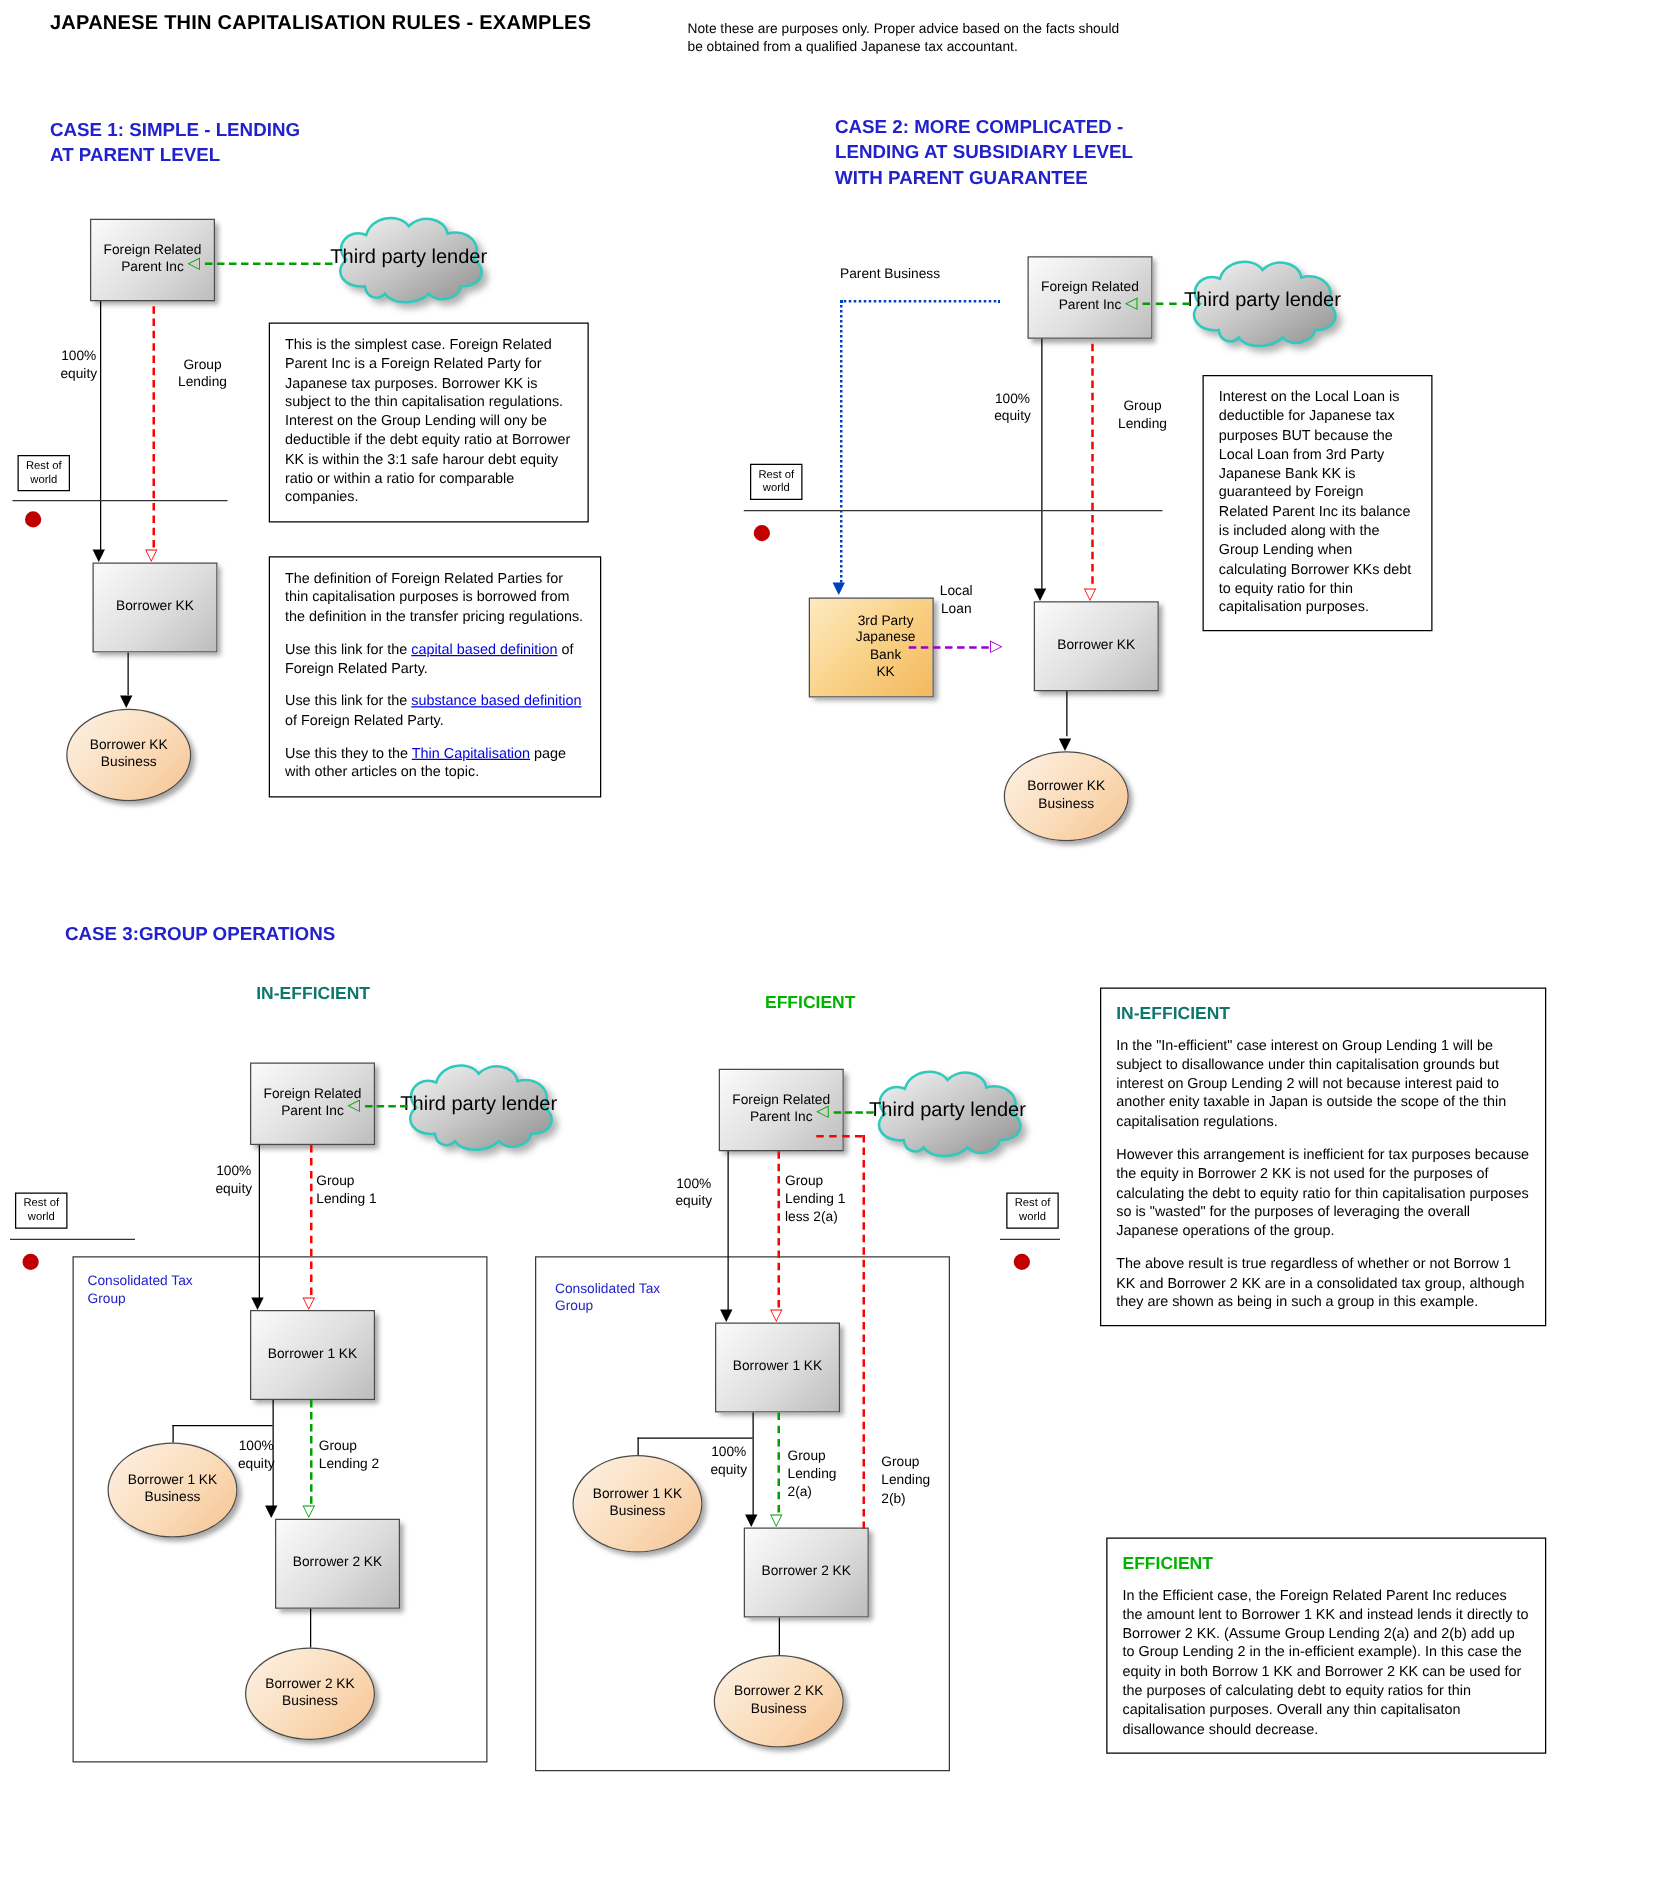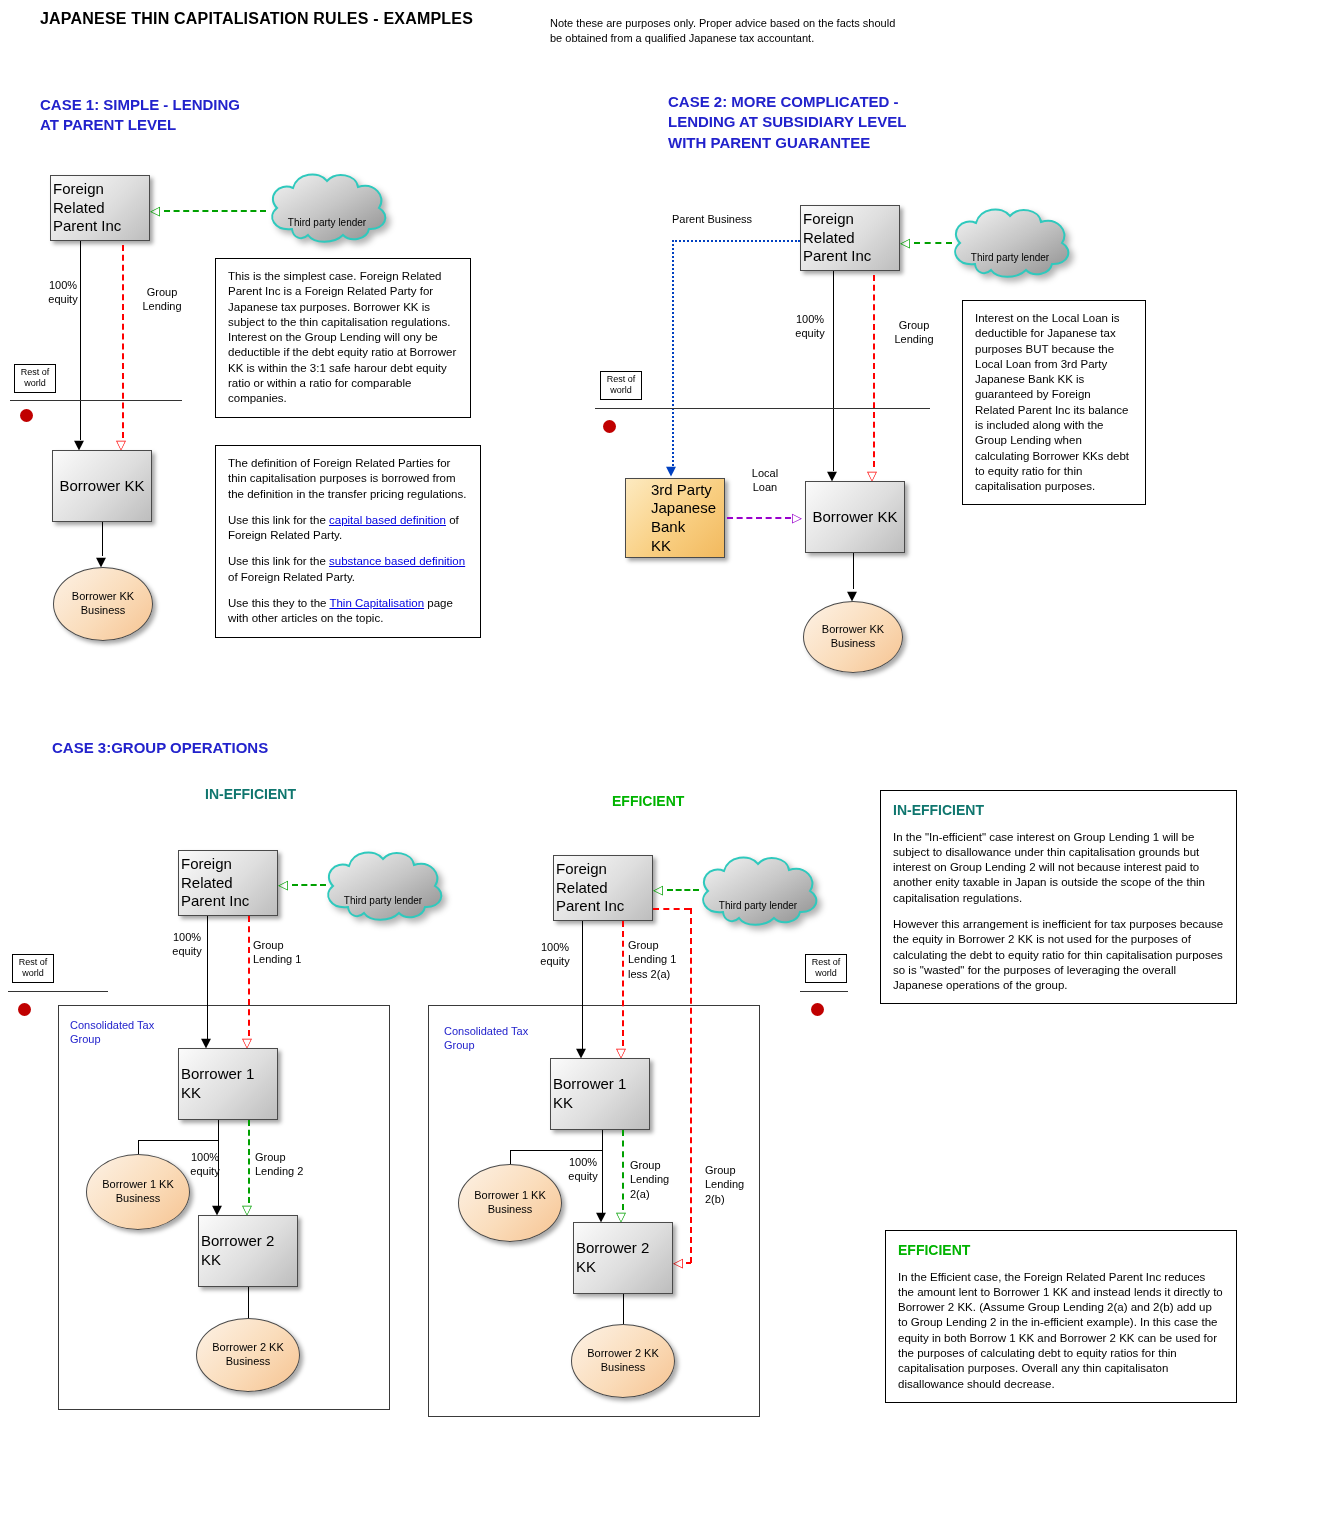--- a/index.html
+++ b/index.html
@@ -9,36 +9,36 @@
   .main-title{position:absolute;font-size:16px;font-weight:bold;letter-spacing:0.2px;}
   .header-note{position:absolute;font-size:11px;line-height:1.35;white-space:pre-line;}
 
   .case-h{position:absolute;color:#2222CC;font-weight:bold;font-size:15px;line-height:1.35;white-space:pre-line;}
   .sub-h{position:absolute;font-weight:bold;font-size:14px;}
   .red-h{color:#0f766e;}
   .green-h{color:#00B300;}
 
   .node{position:absolute;background:linear-gradient(135deg,#fbfbfb 0%,#dedede 55%,#bdbdbd 100%);
         border:1px solid #4a4a4a;box-shadow:3px 3px 4px rgba(0,0,0,0.35);
-        display:flex;align-items:center;justify-content:center;
-        font-size:15px;line-height:1.25;white-space:pre-line;box-sizing:border-box;padding:2px;}
+        display:flex;align-items:center;justify-content:center;text-align:center;
+        font-size:11px;line-height:1.25;white-space:pre-line;box-sizing:border-box;padding:2px;margin-left:22px;}
   .node.orange{background:linear-gradient(135deg,#fdeac0 0%,#f9cf82 55%,#f2b95e 100%);padding-left:25px;}
 
   .enode{position:absolute;border-radius:50%;
         background:linear-gradient(135deg,#fdf2e6 0%,#fadcba 55%,#f6c391 100%);
         border:1px solid #4a4a4a;box-shadow:3px 3px 4px rgba(0,0,0,0.35);
         display:flex;align-items:center;justify-content:center;text-align:center;
         font-size:11px;line-height:1.25;white-space:pre-line;box-sizing:border-box;padding:4px;}
 
   .cloud{position:absolute;}
   .cloud svg{position:absolute;left:0;top:0;width:100%;height:100%;
              filter:drop-shadow(4px 4px 3px rgba(0,0,0,0.3));}
-  .cloud-lbl{position:absolute;left:0;top:16px;width:100%;height:100%;
+  .cloud-lbl{position:absolute;left:0;top:0;width:100%;height:100%;
              display:flex;align-items:center;justify-content:center;
-             font-size:10px;text-align:center;}
+             font-size:16px;text-align:center;}
 
   .hl{position:absolute;height:0;}
   .vl{position:absolute;width:0;}
 
   .ah{position:absolute;font-family:"DejaVu Sans",sans-serif;font-size:13px;line-height:1;}
 
   .lbl{position:absolute;font-size:11px;line-height:1.3;text-align:center;white-space:pre-line;}
   .lbl-l{text-align:left;}
 
   .rw{position:absolute;border:1px solid #000;background:#fff;font-size:9px;line-height:1.25;
@@ -301,20 +301,21 @@
 
   <div class="node" style="left:573px;top:1222px;width:100px;height:72px;">Borrower 2 KK</div>
   <div class="vl" style="left:623px;top:1294px;height:30px;border-left:1.5px solid #000;"></div>
   <div class="enode" style="left:571px;top:1324px;width:104px;height:74px;">Borrower 2 KK
 Business</div>
 
   <div class="notebox" style="left:880px;top:790px;width:357px;">
     <p class="nb-h red-h">IN-EFFICIENT</p>
     <p>In the "In-efficient" case interest on Group Lending 1 will be subject to disallowance under thin capitalisation grounds but interest on Group Lending 2 will not because interest paid to another enity taxable in Japan is outside the scope of the thin capitalisation regulations.</p>
     <p>However this arrangement is inefficient for tax purposes because the equity in Borrower 2 KK is not used for the purposes of calculating the debt to equity ratio for thin capitalisation purposes so is "wasted" for the purposes of leveraging the overall Japanese operations of the group.</p>
+    <p>The above result is true regardless of whether or not Borrow 1 KK and Borrower 2 KK are in a consolidated tax group, although they are shown as being in such a group in this example.</p>
   </div>
 
   <div class="notebox" style="left:885px;top:1230px;width:352px;">
     <p class="nb-h green-h">EFFICIENT</p>
     <p>In the Efficient case, the Foreign Related Parent Inc reduces the amount lent to Borrower 1 KK and instead lends it directly to Borrower 2 KK.  (Assume Group Lending 2(a) and 2(b) add up to Group Lending 2 in the in-efficient example).  In this case the equity in both Borrow 1 KK and Borrower 2 KK can be used for the purposes of calculating debt to equity ratios for thin capitalisation purposes.  Overall any thin capitalisaton disallowance should decrease.</p>
   </div>
 
 </div>
 
 </body></html>

